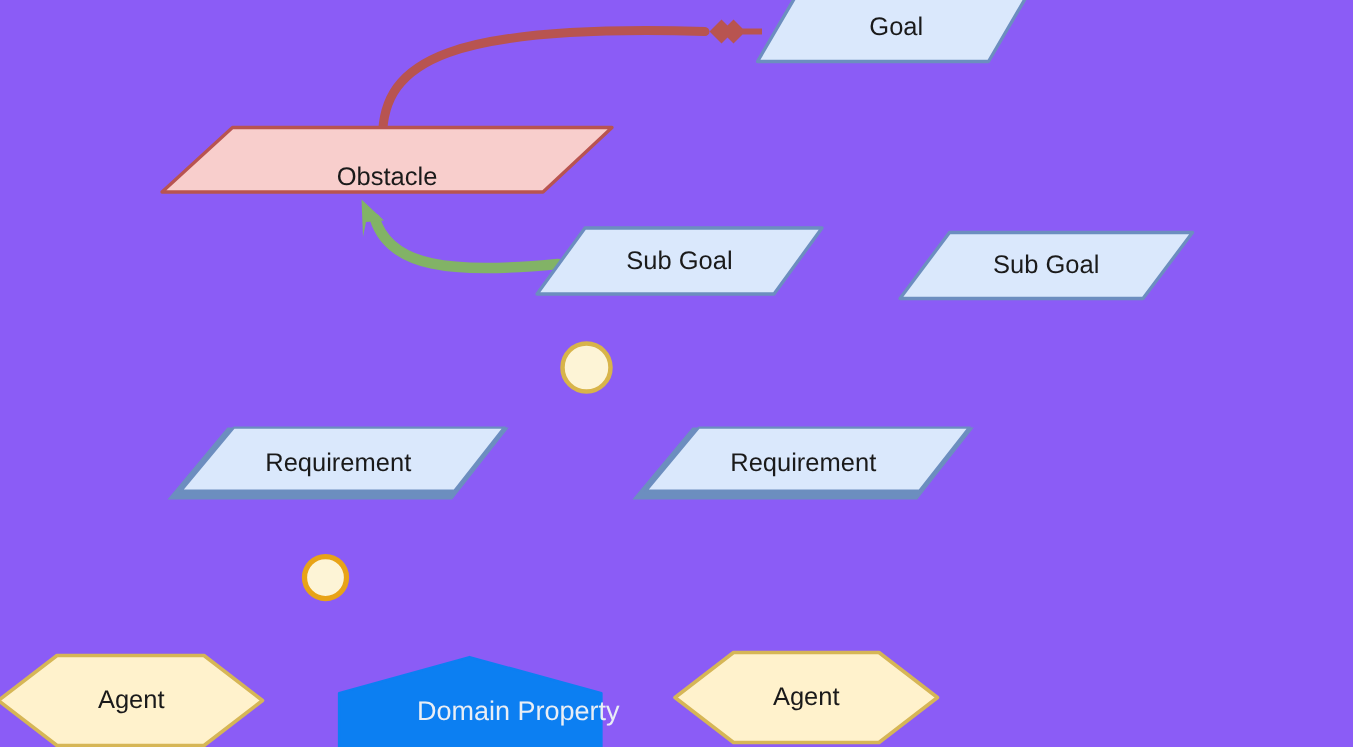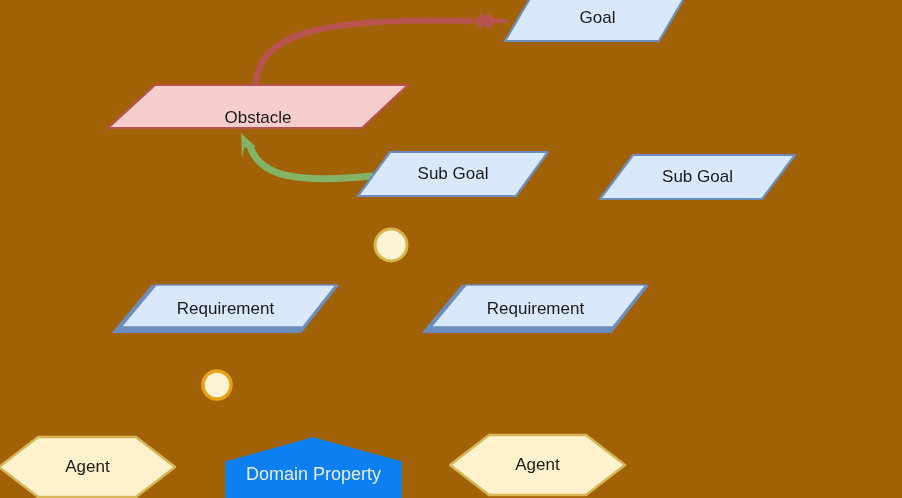--- a/index.html
+++ b/index.html
@@ -8,21 +8,21 @@
     padding: 0;
     background: #000000;
   }
   body {
     font-family: "Liberation Sans", sans-serif;
   }
   #canvas {
     position: relative;
     width: 902px;
     height: 498px;
-    background: #a16207;
+    background: #8b5cf6;
     overflow: hidden;
   }
   #canvas svg {
     position: absolute;
     left: 0;
     top: 0;
     width: 902px;
     height: 498px;
   }
   .node-label {
@@ -34,20 +34,21 @@
     white-space: nowrap;
     font-family: "Liberation Sans", sans-serif;
   }
   .lbl-dark {
     color: #1a1a1a;
     font-size: 17px;
   }
   .lbl-light {
     color: #e9eef5;
     font-size: 18px;
+    padding-left: 32px;
   }
 </style>
 </head>
 <body>
 
 <div id="canvas">
   <svg id="shape-layer" viewBox="0 0 902 498" xmlns="http://www.w3.org/2000/svg">
 
     <g>
       <path d="M 255,92 C 255,40 300,16 470,21" fill="none" stroke="#b85450" stroke-width="6" stroke-linecap="round"></path>

